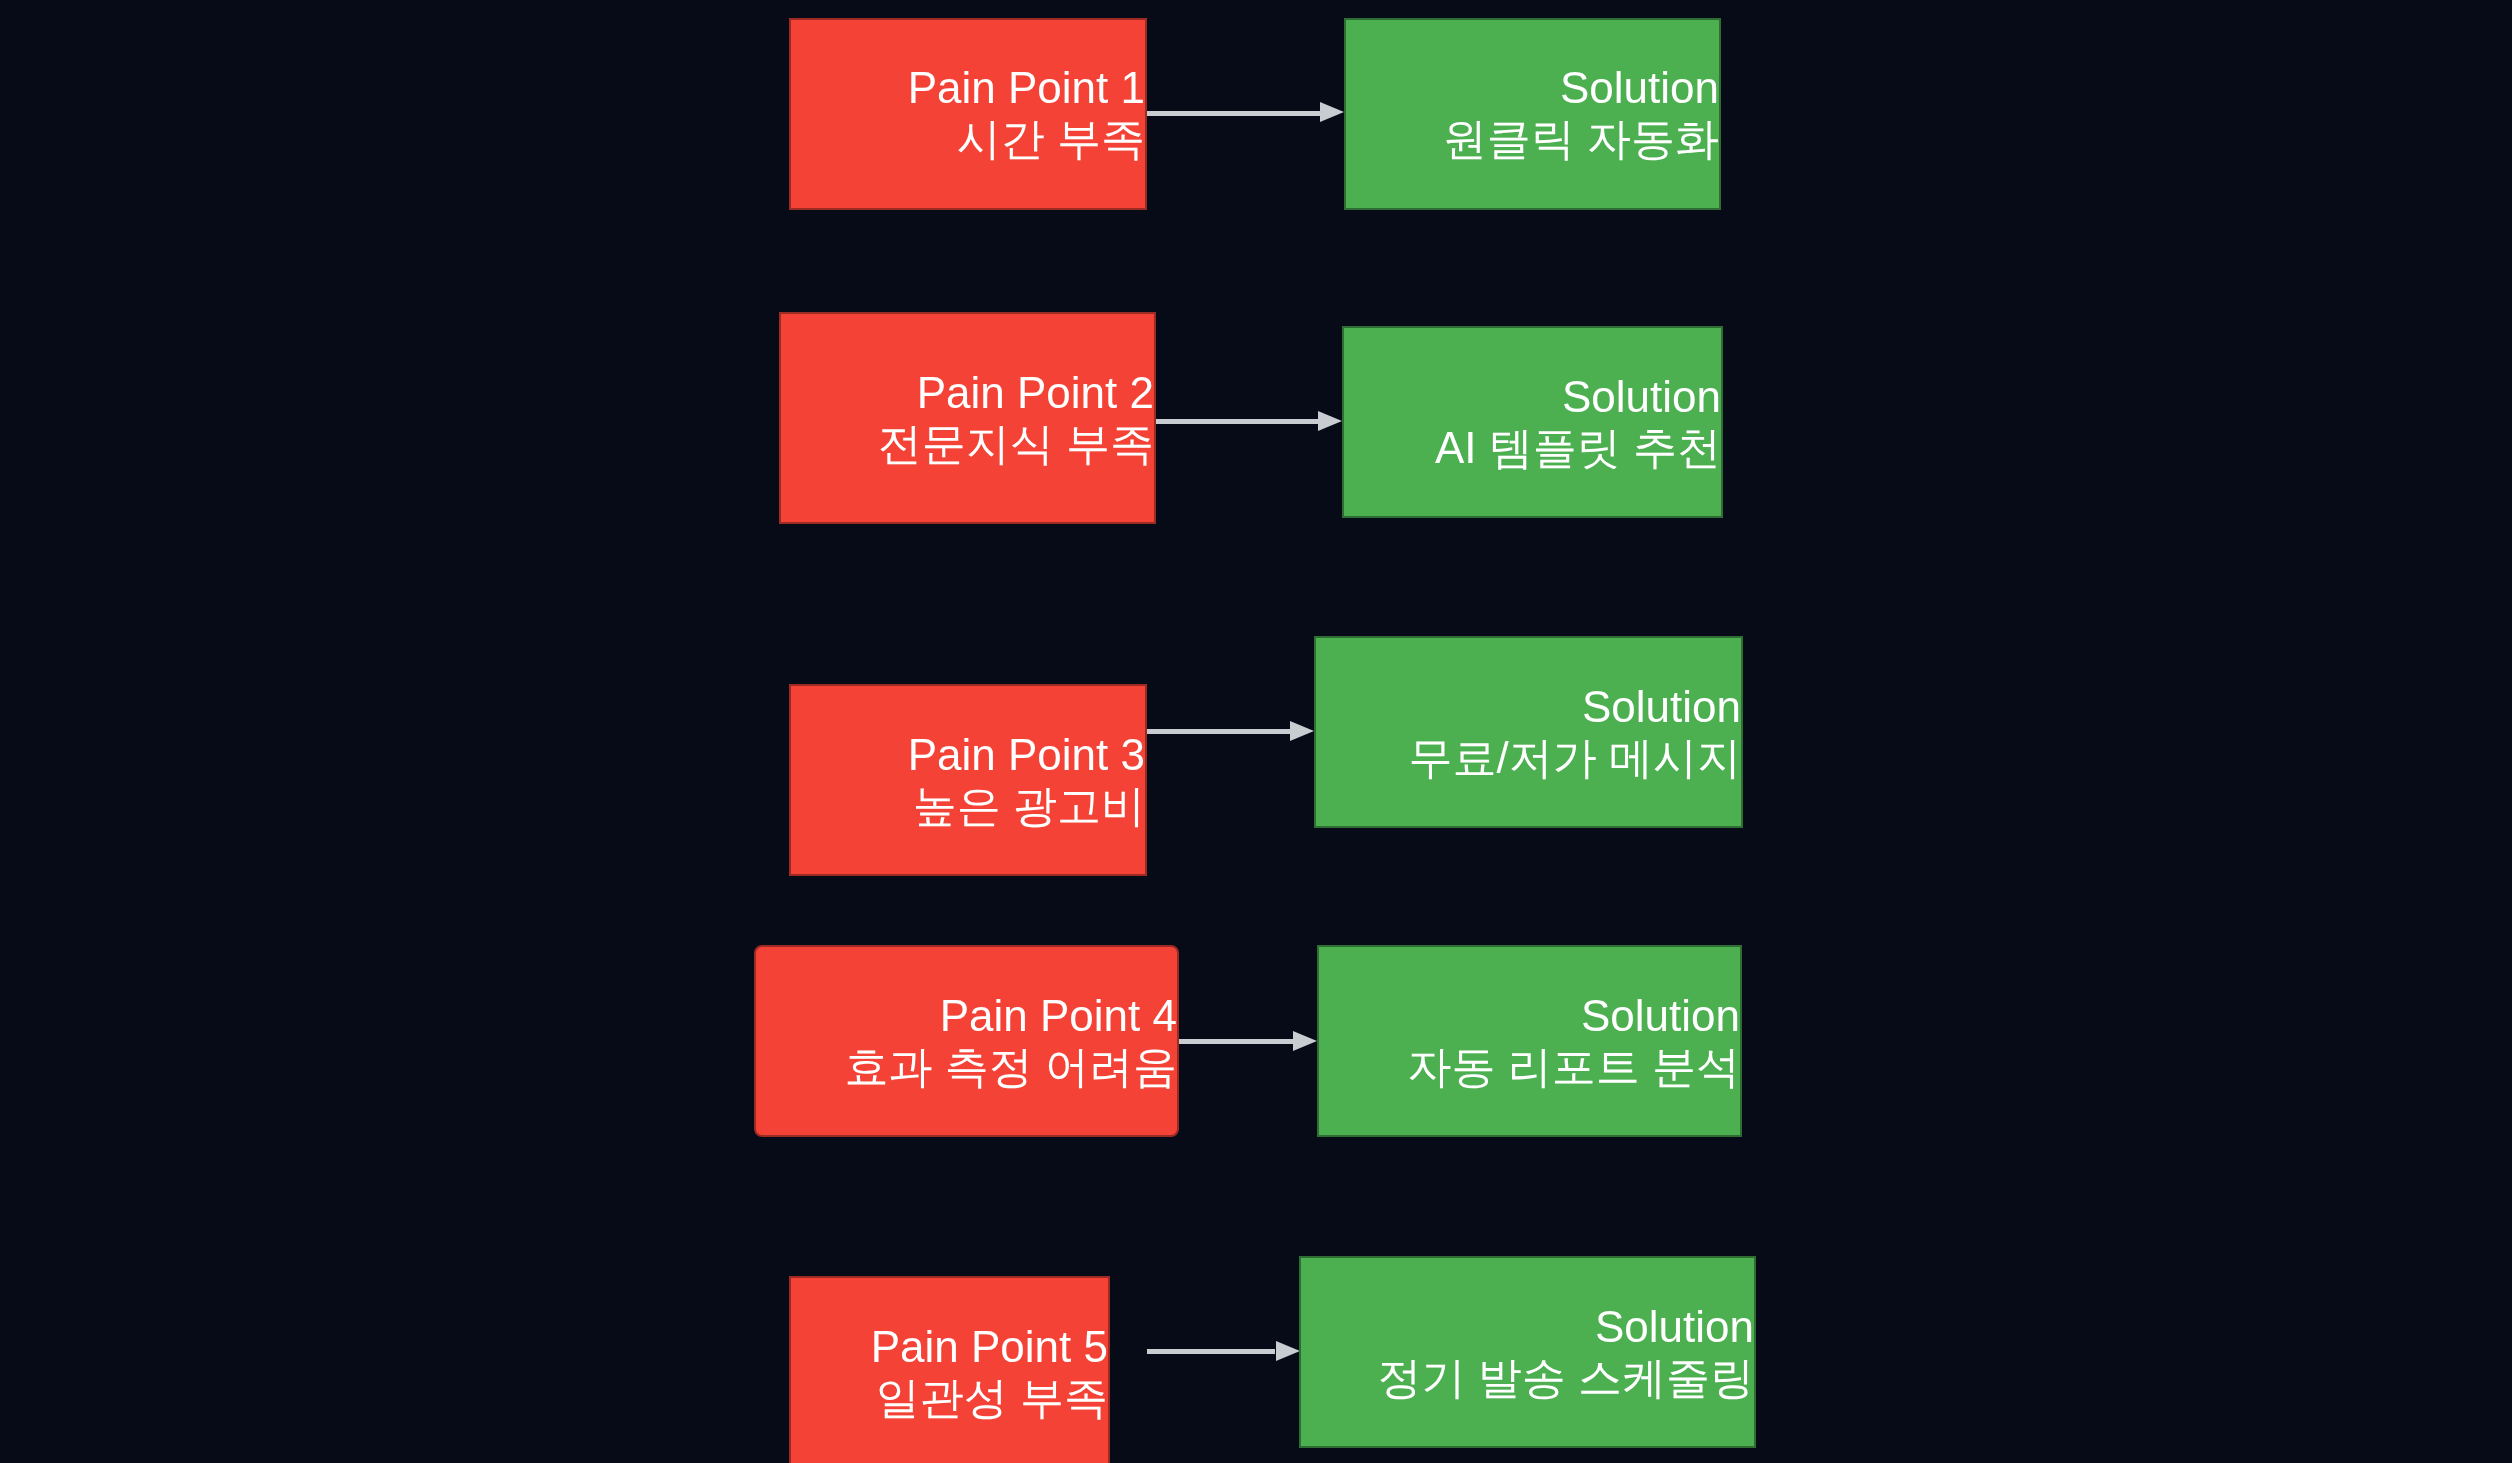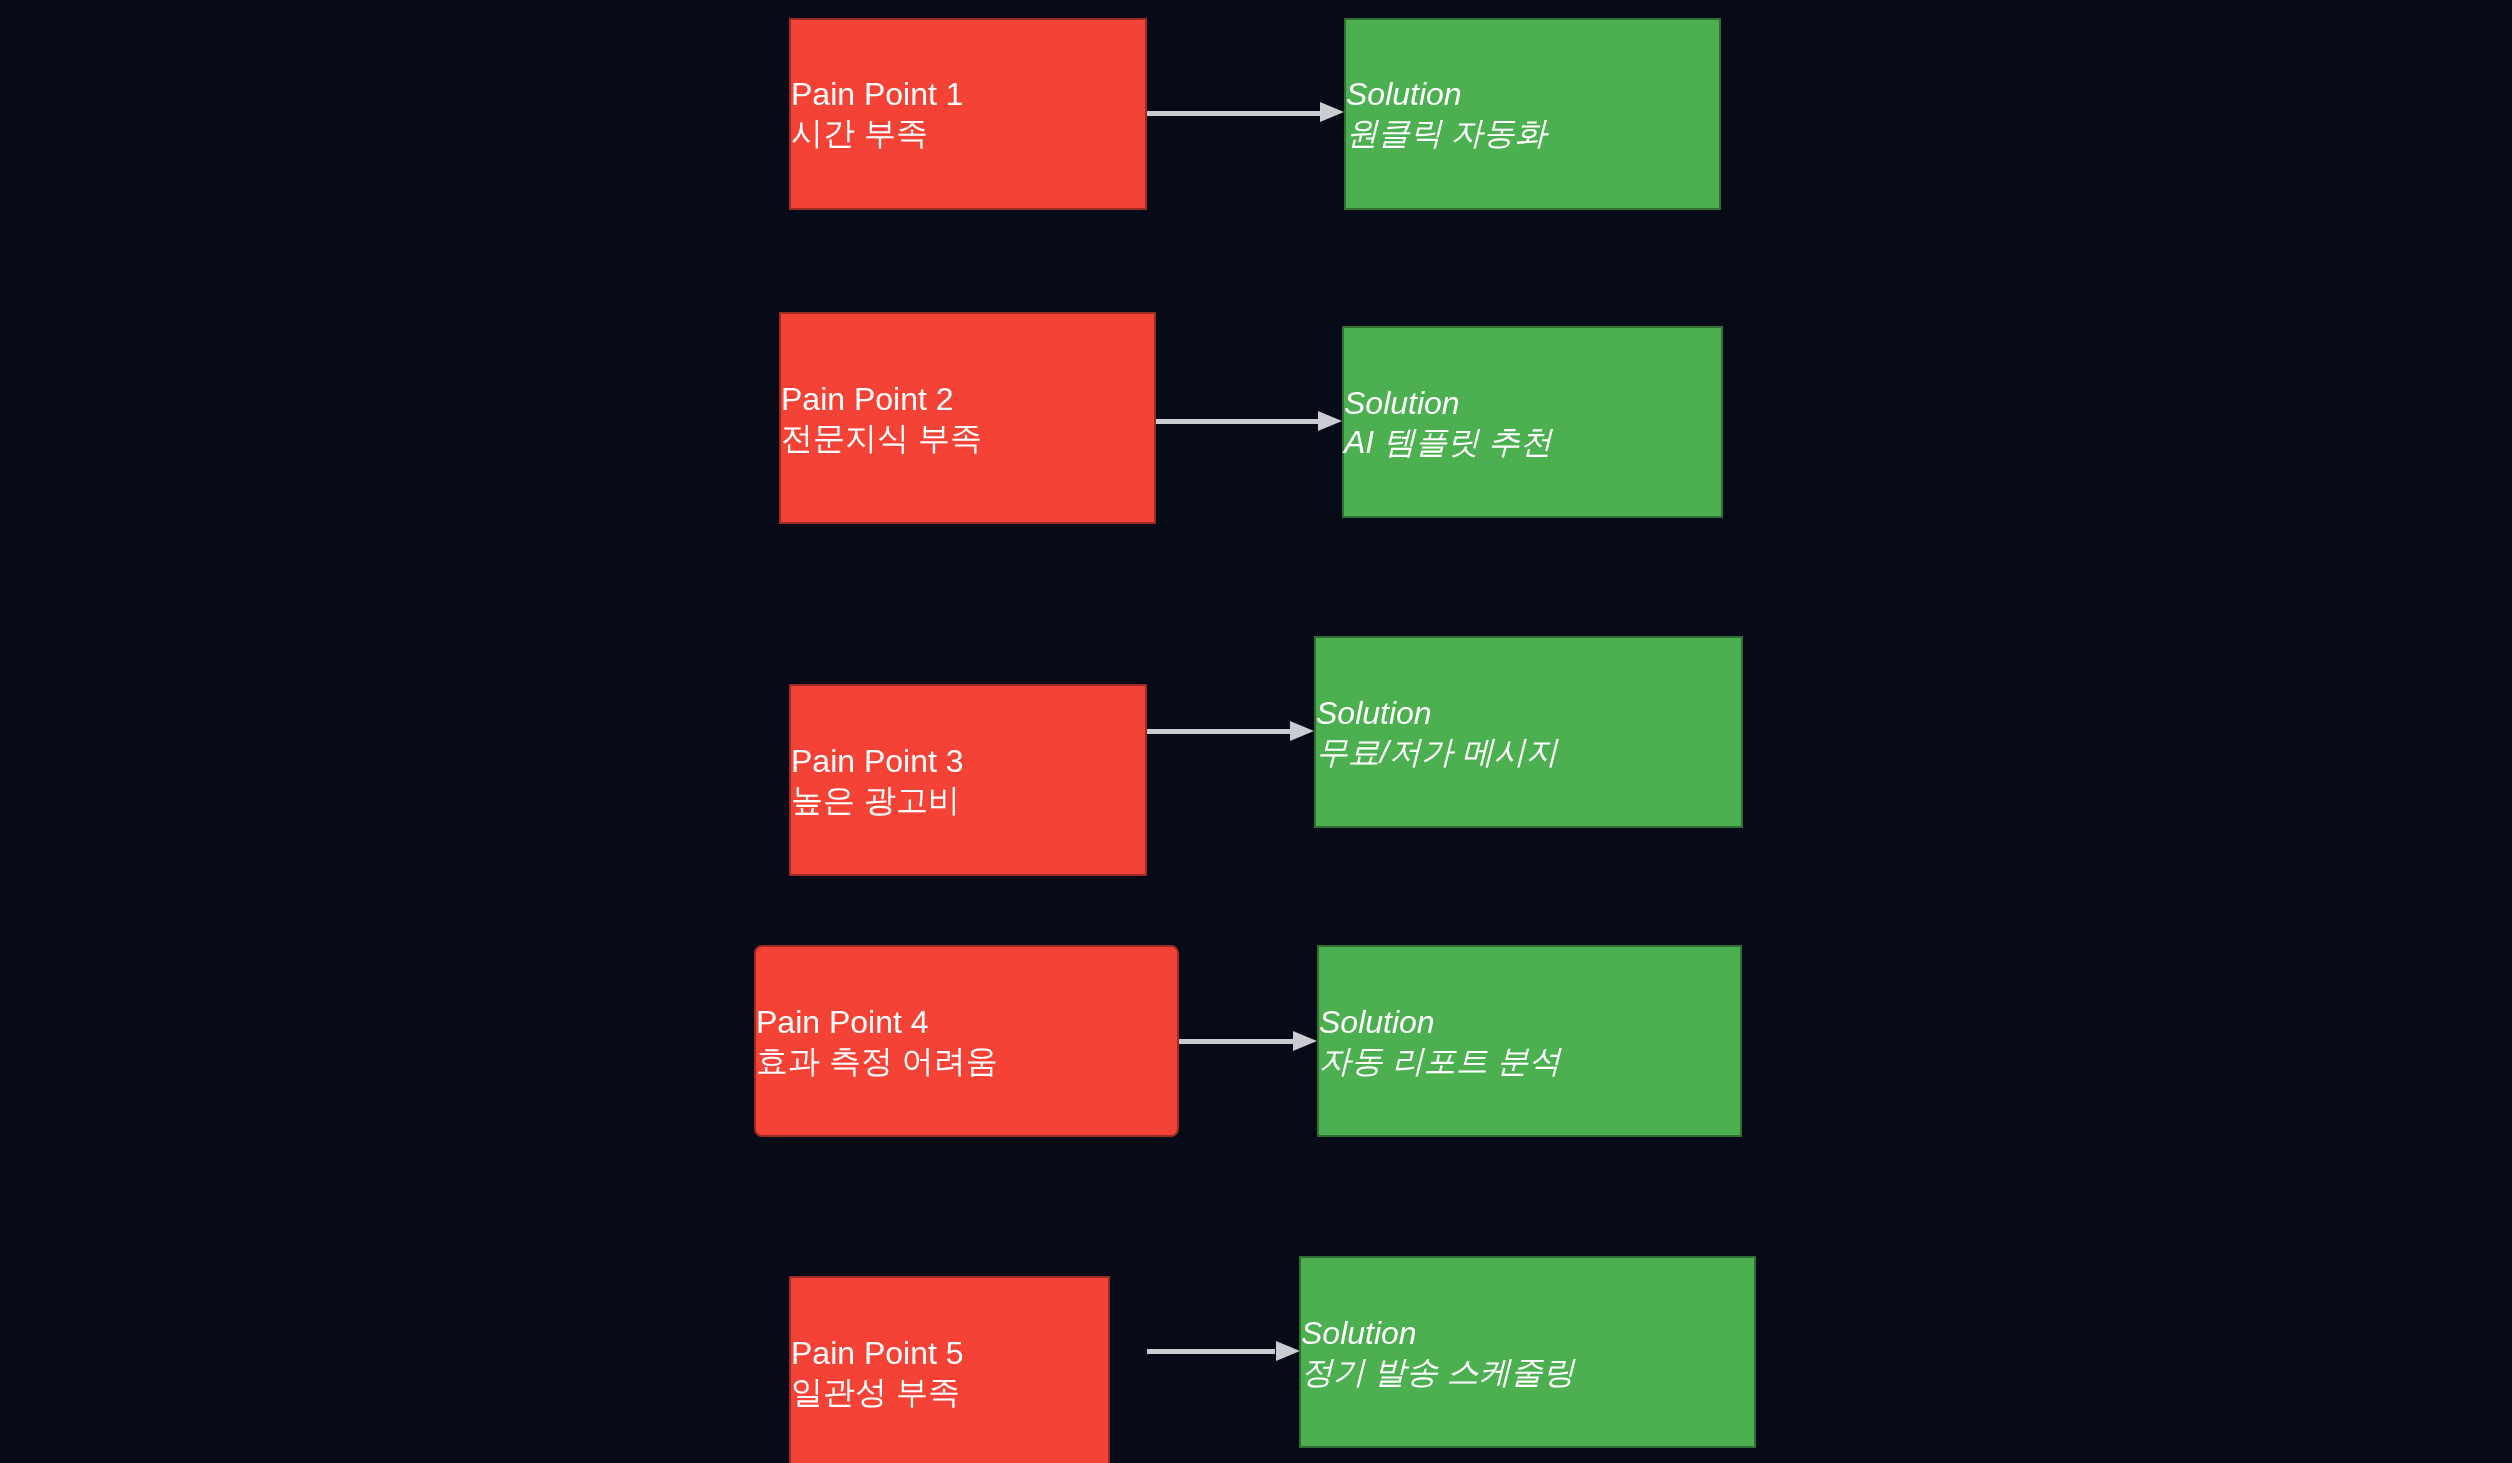--- a/index.html
+++ b/index.html
@@ -14,36 +14,35 @@
     background: var(--background, #060b17);
     overflow: hidden;
     font-family: "Liberation Sans", "DejaVu Sans", sans-serif;
   }
   .box {
     position: absolute;
     box-sizing: border-box;
     display: flex;
     flex-direction: column;
     justify-content: center;
-    align-items: flex-start;
+    align-items: flex-end;
     gap: 7px;
     color: var(--text, #ffffff);
-    font-size: 32px;
+    font-size: 44px;
     line-height: 1;
     text-align: center;
     white-space: nowrap;
   }
   .pain {
     background: var(--pain-fill, #f44336);
     border: 2.8px solid var(--pain-border, #9c2b24);
   }
   .solution {
     background: var(--solution-fill, #4caf50);
     border: 2.8px solid var(--solution-border, #2f6e33);
-    font-style: italic;
   }
   .arrow-line {
     position: absolute;
     height: 4.6px;
     background: var(--arrow, #c9ccd1);
   }
   .arrow-head {
     position: absolute;
     width: 0;
     height: 0;

